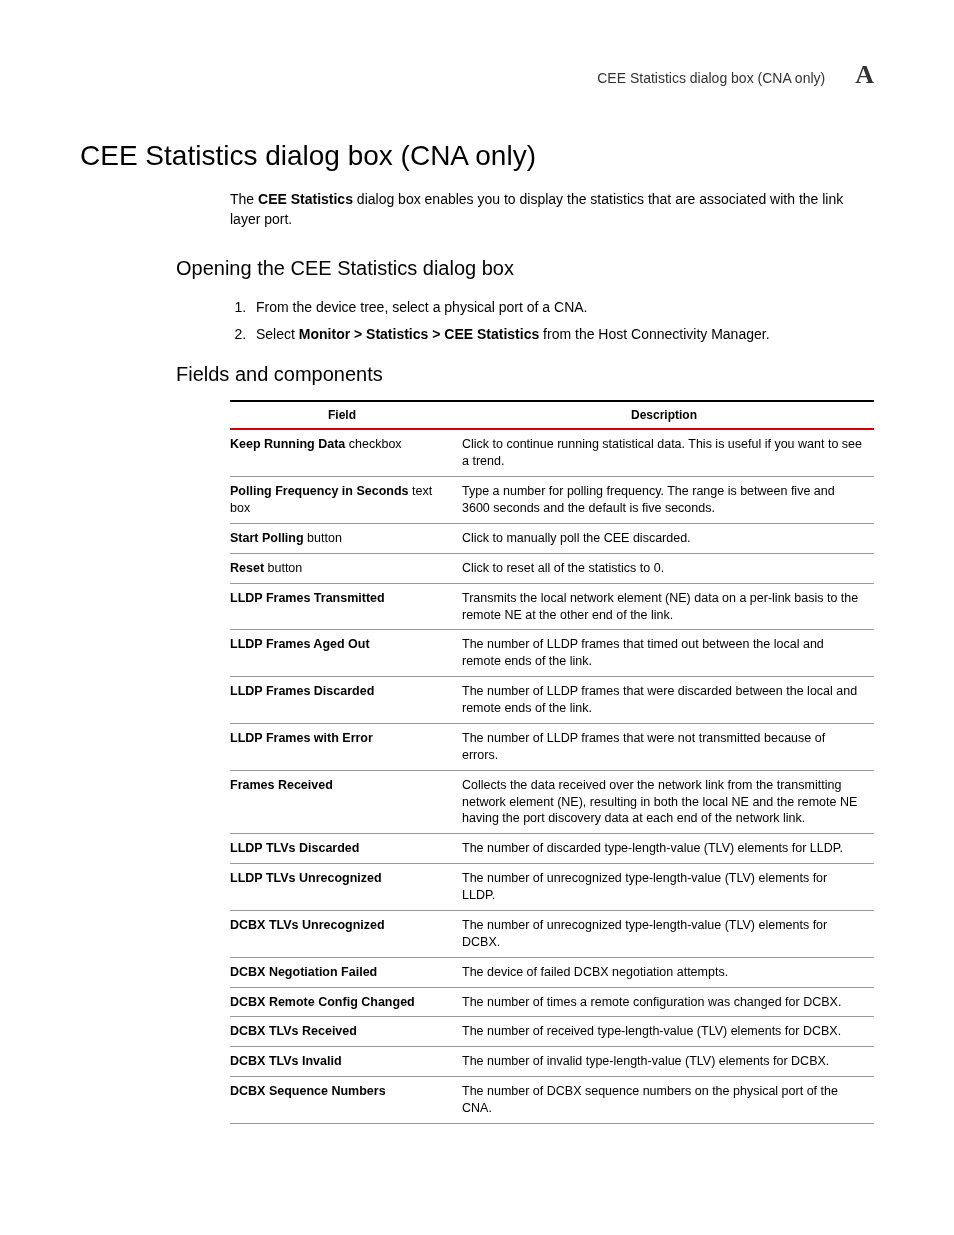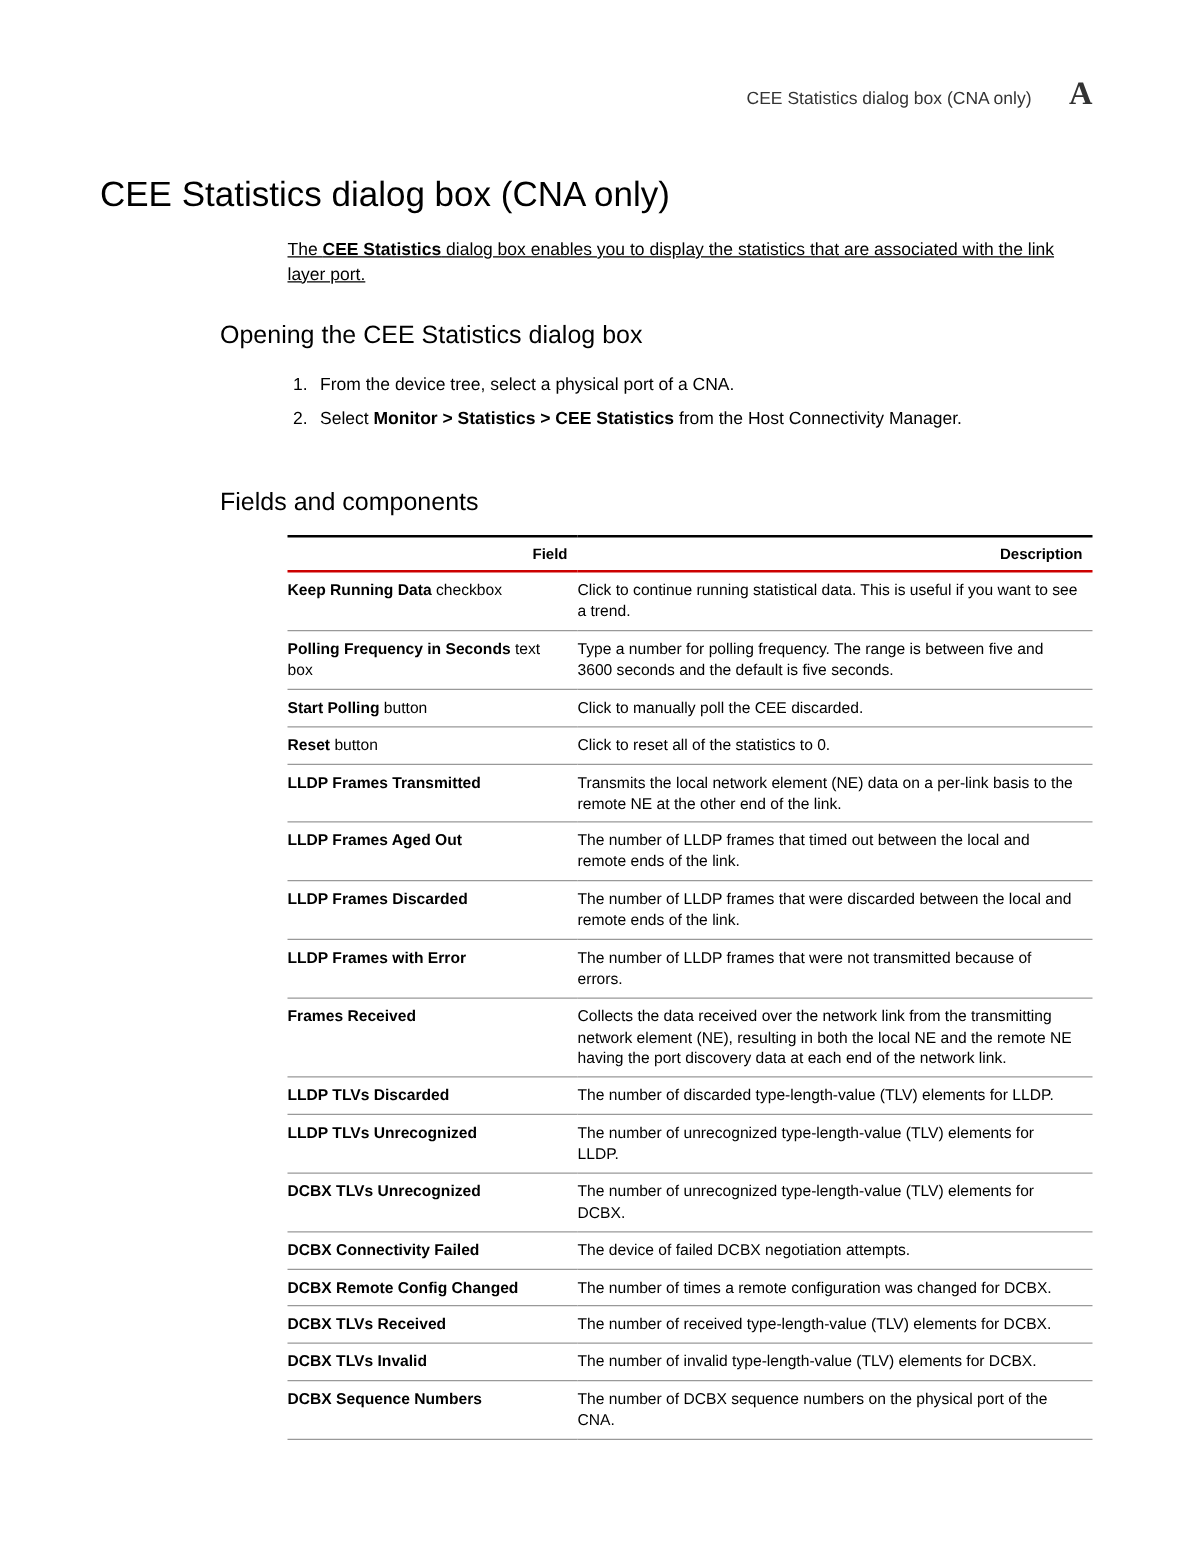--- a/index.html
+++ b/index.html
@@ -38,45 +38,44 @@
     font-family: Tahoma, Arial, sans-serif;
     font-size: 28px;
     font-weight: normal;
     margin: 0 0 18px 0;
   }
   .body-text {
     margin-left: 150px;
     font-size: 14px;
     line-height: 1.4;
     margin-bottom: 28px;
-    text-decoration: underline;
   }
   h2 {
     font-family: Tahoma, Arial, sans-serif;
     font-size: 20px;
     font-weight: normal;
     margin: 0 0 14px 96px;
   }
   ol {
-    margin: 0 0 44px 150px;
+    margin: 0 0 16px 150px;
     padding-left: 20px;
     font-size: 14px;
     line-height: 1.9;
   }
   ol li {
     padding-left: 6px;
   }
   table {
     margin-left: 150px;
     width: calc(100% - 150px);
     border-collapse: collapse;
     font-size: 12.5px;
   }
   thead th {
-    text-align: right;
+    text-align: center;
     font-weight: bold;
     font-size: 12px;
     padding: 6px 8px 6px 0;
     border-top: 2px solid #000;
     border-bottom: 2px solid #c00;
   }
   tbody td {
     padding: 6px 12px 6px 0;
     border-bottom: 1px solid #999;
     vertical-align: top;
@@ -164,21 +163,21 @@
         </tr>
         <tr>
           <td class="field"><span class="b">LLDP TLVs Unrecognized</span></td>
           <td>The number of unrecognized type-length-value (TLV) elements for LLDP.</td>
         </tr>
         <tr>
           <td class="field"><span class="b">DCBX TLVs Unrecognized</span></td>
           <td>The number of unrecognized type-length-value (TLV) elements for DCBX.</td>
         </tr>
         <tr>
-          <td class="field"><span class="b">DCBX Connectivity Failed</span></td>
+          <td class="field"><span class="b">DCBX Negotiation Failed</span></td>
           <td>The device of failed DCBX negotiation attempts.</td>
         </tr>
         <tr>
           <td class="field"><span class="b">DCBX Remote Config Changed</span></td>
           <td>The number of times a remote configuration was changed for DCBX.</td>
         </tr>
         <tr>
           <td class="field"><span class="b">DCBX TLVs Received</span></td>
           <td>The number of received type-length-value (TLV) elements for DCBX.</td>
         </tr>

